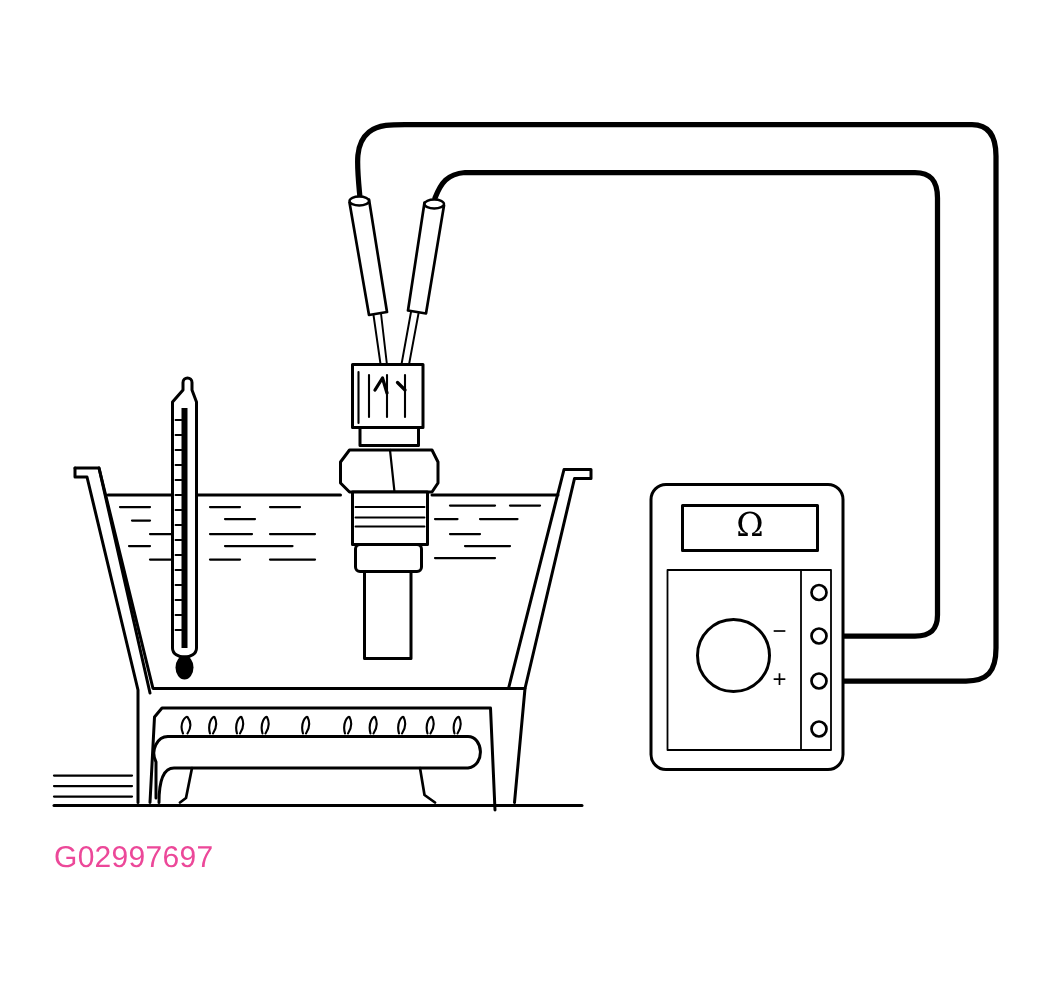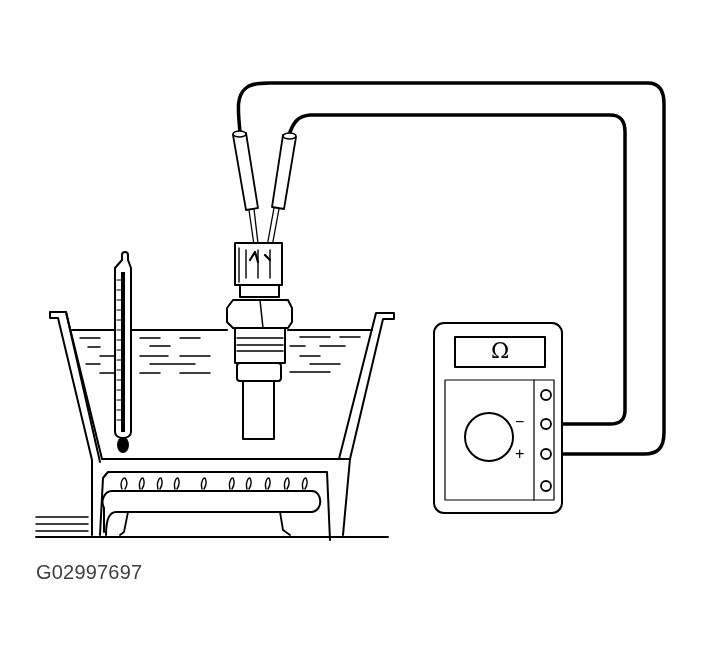--- a/index.html
+++ b/index.html
@@ -1,20 +1,20 @@
 <!DOCTYPE html>
 <html><head>
   <meta charset="utf-8">
   <style>
     html, body { margin: 0; padding: 0; background: #ffffff; }
     body { width: 704px; height: 659px; position: relative; overflow: hidden; }
     #diagram { position: absolute; left: 0; top: 0; width: 704px; height: 659px; }
     .figure-id {
       position: absolute; left: 36px; top: 561px;
-      font-family: "Liberation Sans", sans-serif; font-size: 20px; color: #404040;
+      font-family: "Liberation Sans", sans-serif; font-size: 20px; color: #ec4899;
       letter-spacing: 0.2px;
     }
     .ohm-label {
       font-family: "DejaVu Serif", serif; font-size: 22px;
     }
     .sign { font-family: "Liberation Sans", sans-serif; font-size: 16px; }
   </style>
 </head>
 <body>
 

